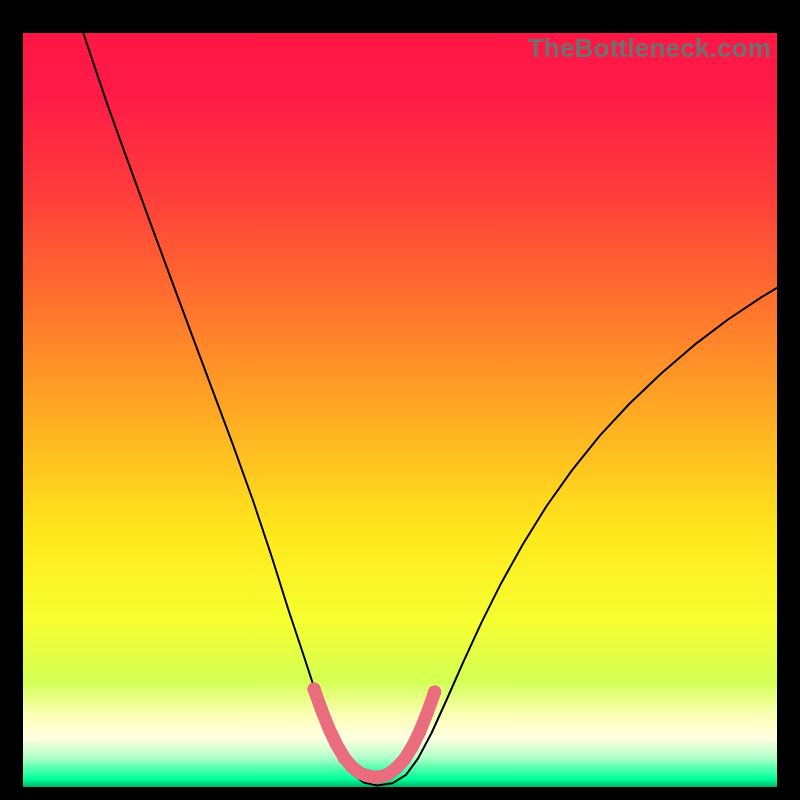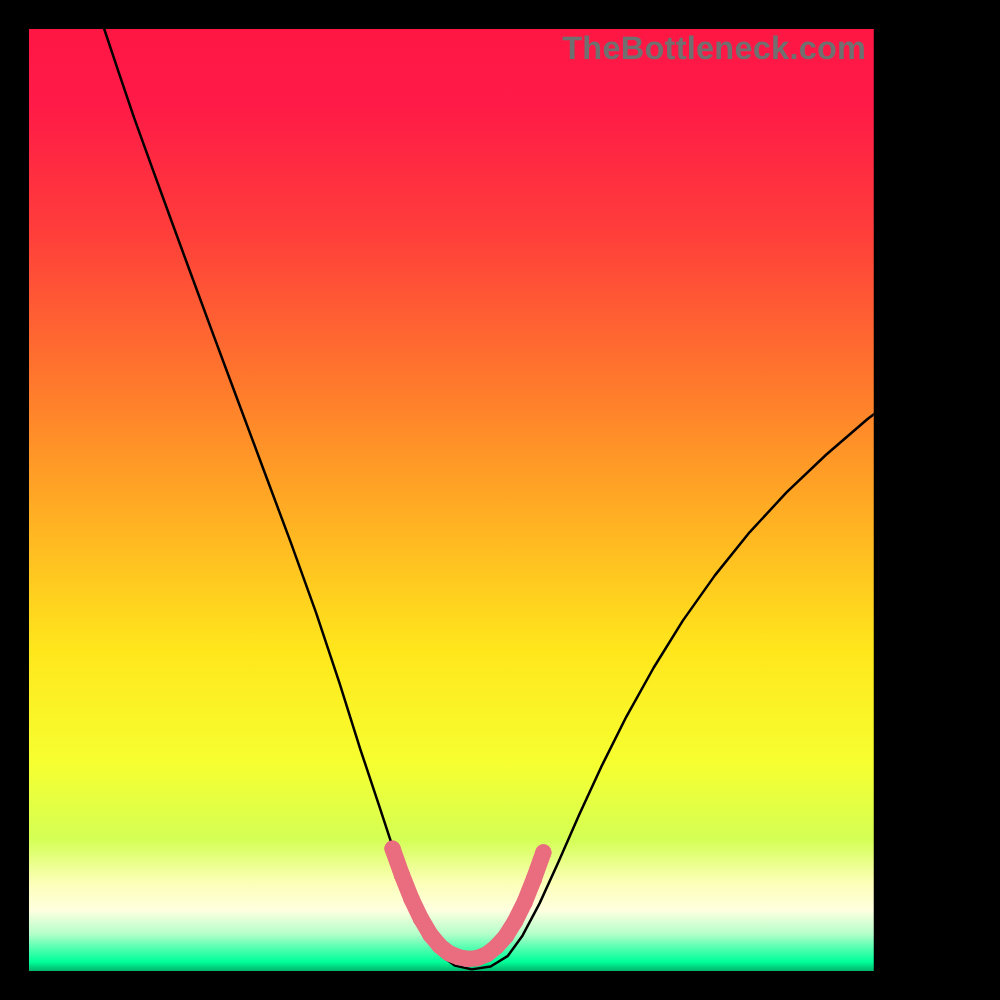--- a/index.html
+++ b/index.html
@@ -14,22 +14,22 @@
     position: absolute;
     left: 20px;
     top: 20px;
     width: 760px;
     height: 760px;
     background: #000;
   }
   .plot {
     position: absolute;
     left: 3px;
-    top: 3px;
-    width: 676px;
+    top: 13px;
+    width: 754px;
     height: 754px;
     overflow: hidden;
     text-align: center;
   }
   .watermark {
     position: absolute;
     top: 0px;
     right: 6px;
     font-family: Arial, Helvetica, sans-serif;
     font-size: 26px;

